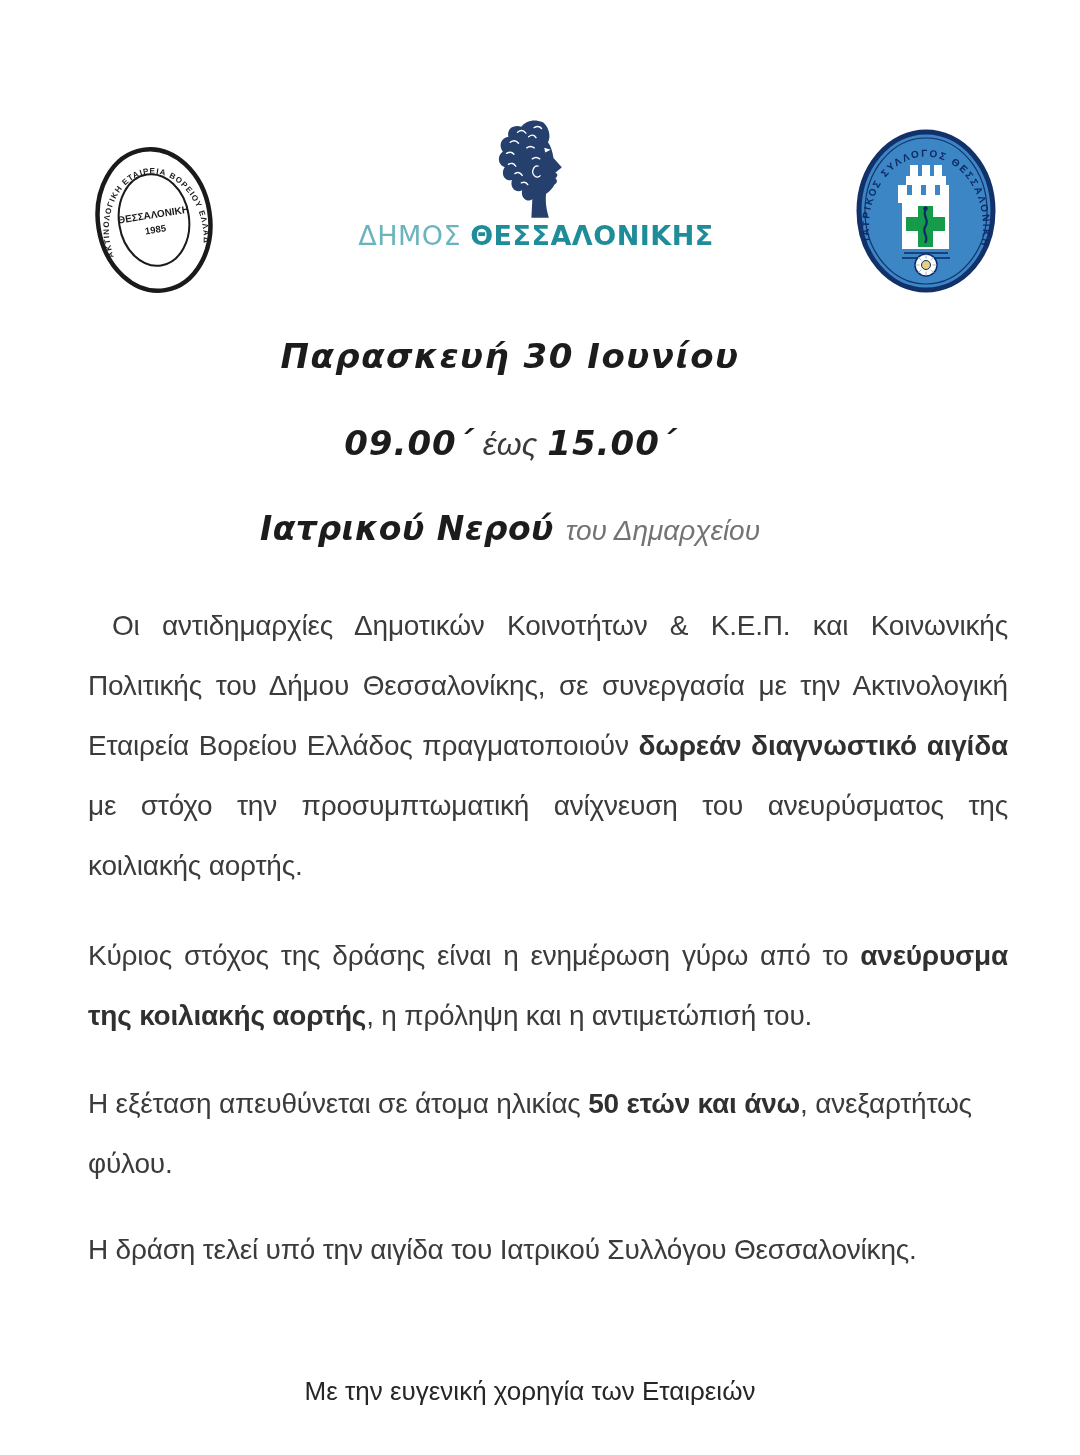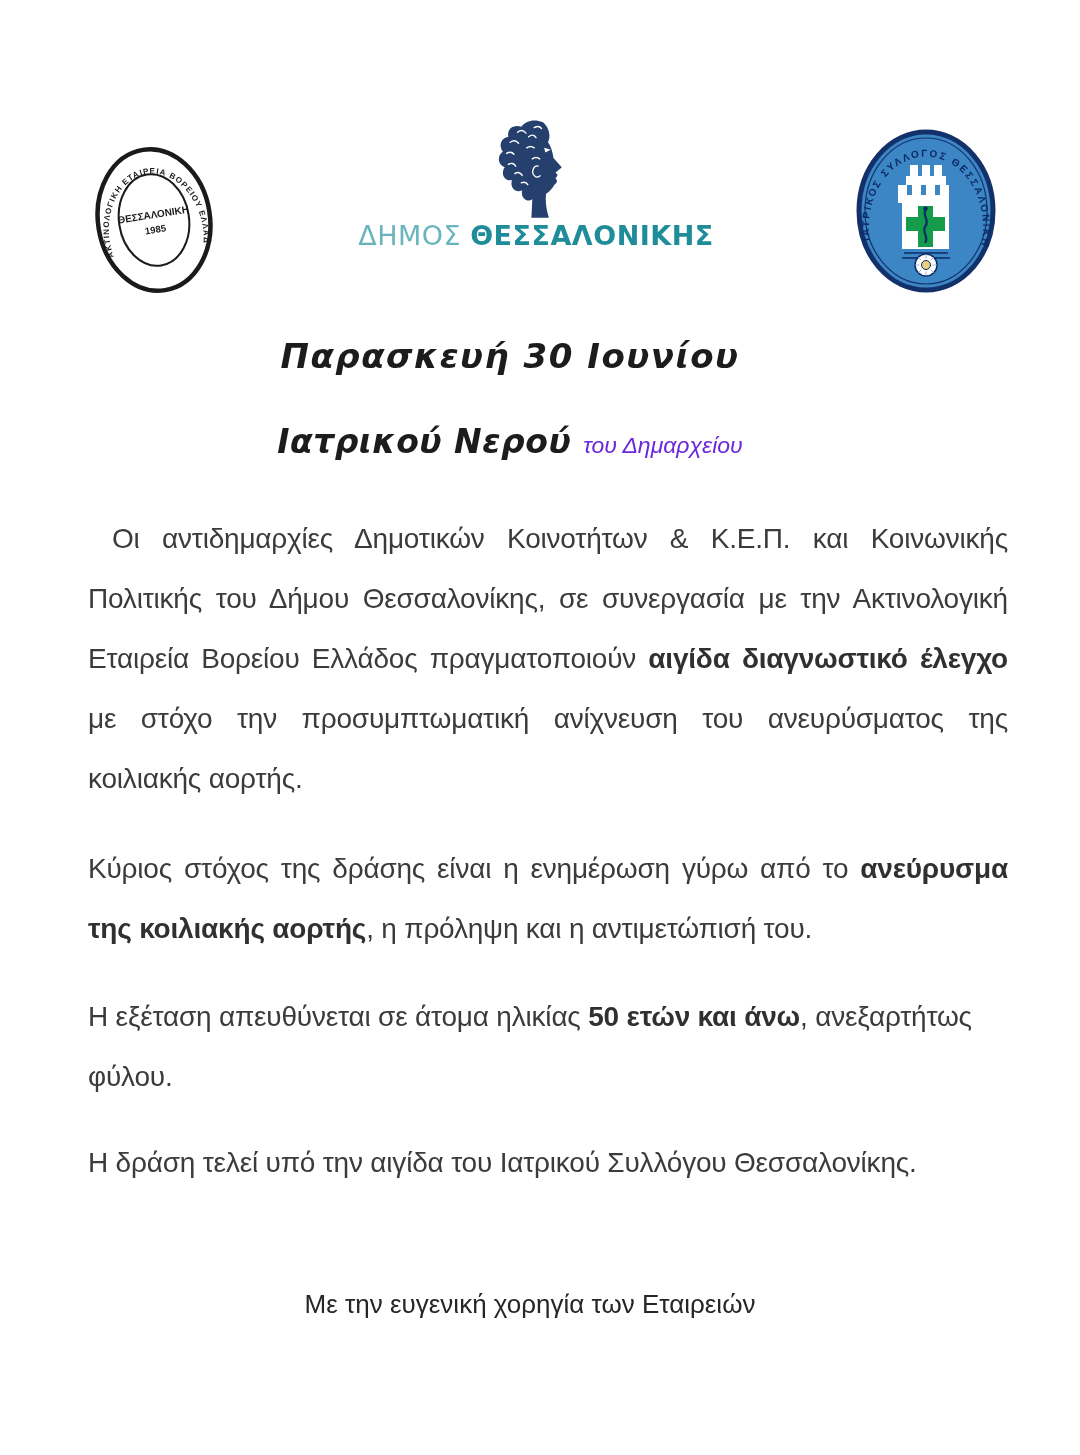--- a/index.html
+++ b/index.html
@@ -54,22 +54,22 @@
     font-family:"Liberation Sans", sans-serif;
     font-weight:400;color:#3a3a3a;font-size:32px;letter-spacing:0;
     margin:0 10px;
   }
   .h-venue{
     margin-top:46px;
     font-size:33px;font-weight:700;letter-spacing:.5px;
   }
   .h-venue .light-word{
     font-family:"Liberation Sans", sans-serif;
-    font-weight:400;color:#6d28d9;letter-spacing:0;
-    font-size:23px;
+    font-weight:400;color:#737373;letter-spacing:0;
+    font-size:28px;
   }
   
   .bodytext{
     padding:0 72px 0 88px;
     margin-top:48px;
     font-size:28px;
     line-height:60px;
     letter-spacing:-.2px;
     color:#3b3b3b;
   }
@@ -164,29 +164,32 @@
           <path d="M72 127.5 v4 M72 144.5 v4 M61.5 138 h4 M78.5 138 h4
                    M64.5 130.5 l2.8 2.8 M76.7 142.7 l2.8 2.8
                    M79.5 130.5 l-2.8 2.8 M67.3 142.7 l-2.8 2.8"></path>
         </g>
       </g>
     </svg>
   </div>
 
   <div class="headings">
     <div class="h-date">Παρασκευή 30 Ιουνίου</div>
+    <div class="h-time">
+      <span>09.00΄</span><span class="light-word">έως</span><span>15.00΄</span>
+    </div>
     <div class="h-venue">
       <span>Ιατρικού Νερού</span>
       <span class="light-word">του Δημαρχείου</span>
     </div>
   </div>
 
   <div class="bodytext">
 
-    <p class="para first"><span>Οι αντιδημαρχίες Δημοτικών Κοινοτήτων &amp;  Κ.Ε.Π. και  Κοινωνικής Πολιτικής του Δήμου Θεσσαλονίκης, σε συνεργασία με την Ακτινολογική Εταιρεία Βορείου Ελλάδος πραγματοποιούν </span><strong>αιγίδα διαγνωστικό έλεγχο</strong><span> με στόχο την προσυμπτωματική ανίχνευση του ανευρύσματος της κοιλιακής αορτής.</span></p>
+    <p class="para first"><span>Οι αντιδημαρχίες Δημοτικών Κοινοτήτων &amp;  Κ.Ε.Π. και  Κοινωνικής Πολιτικής του Δήμου Θεσσαλονίκης, σε συνεργασία με την Ακτινολογική Εταιρεία Βορείου Ελλάδος πραγματοποιούν </span><strong>δωρεάν διαγνωστικό αιγίδα</strong><span> με στόχο την προσυμπτωματική ανίχνευση του ανευρύσματος της κοιλιακής αορτής.</span></p>
 
     <p class="para" style="margin-top:30px"><span>Κύριος στόχος της δράσης είναι η ενημέρωση γύρω από το </span><strong>ανεύρυσμα της κοιλιακής αορτής</strong><span>, η πρόληψη και η αντιμετώπισή του.</span></p>
 
     <p class="para p3" style="margin-top:28px"><span>Η εξέταση απευθύνεται σε άτομα ηλικίας </span><strong>50 ετών και άνω</strong><span>, ανεξαρτήτως φύλου.</span></p>
 
     <p class="para p4">Η δράση τελεί υπό την αιγίδα του Ιατρικού Συλλόγου Θεσσαλονίκης.</p>
   </div>
 
   <div class="footer">
     <div class="sponsor-intro">Με την ευγενική χορηγία των Εταιρειών</div>

